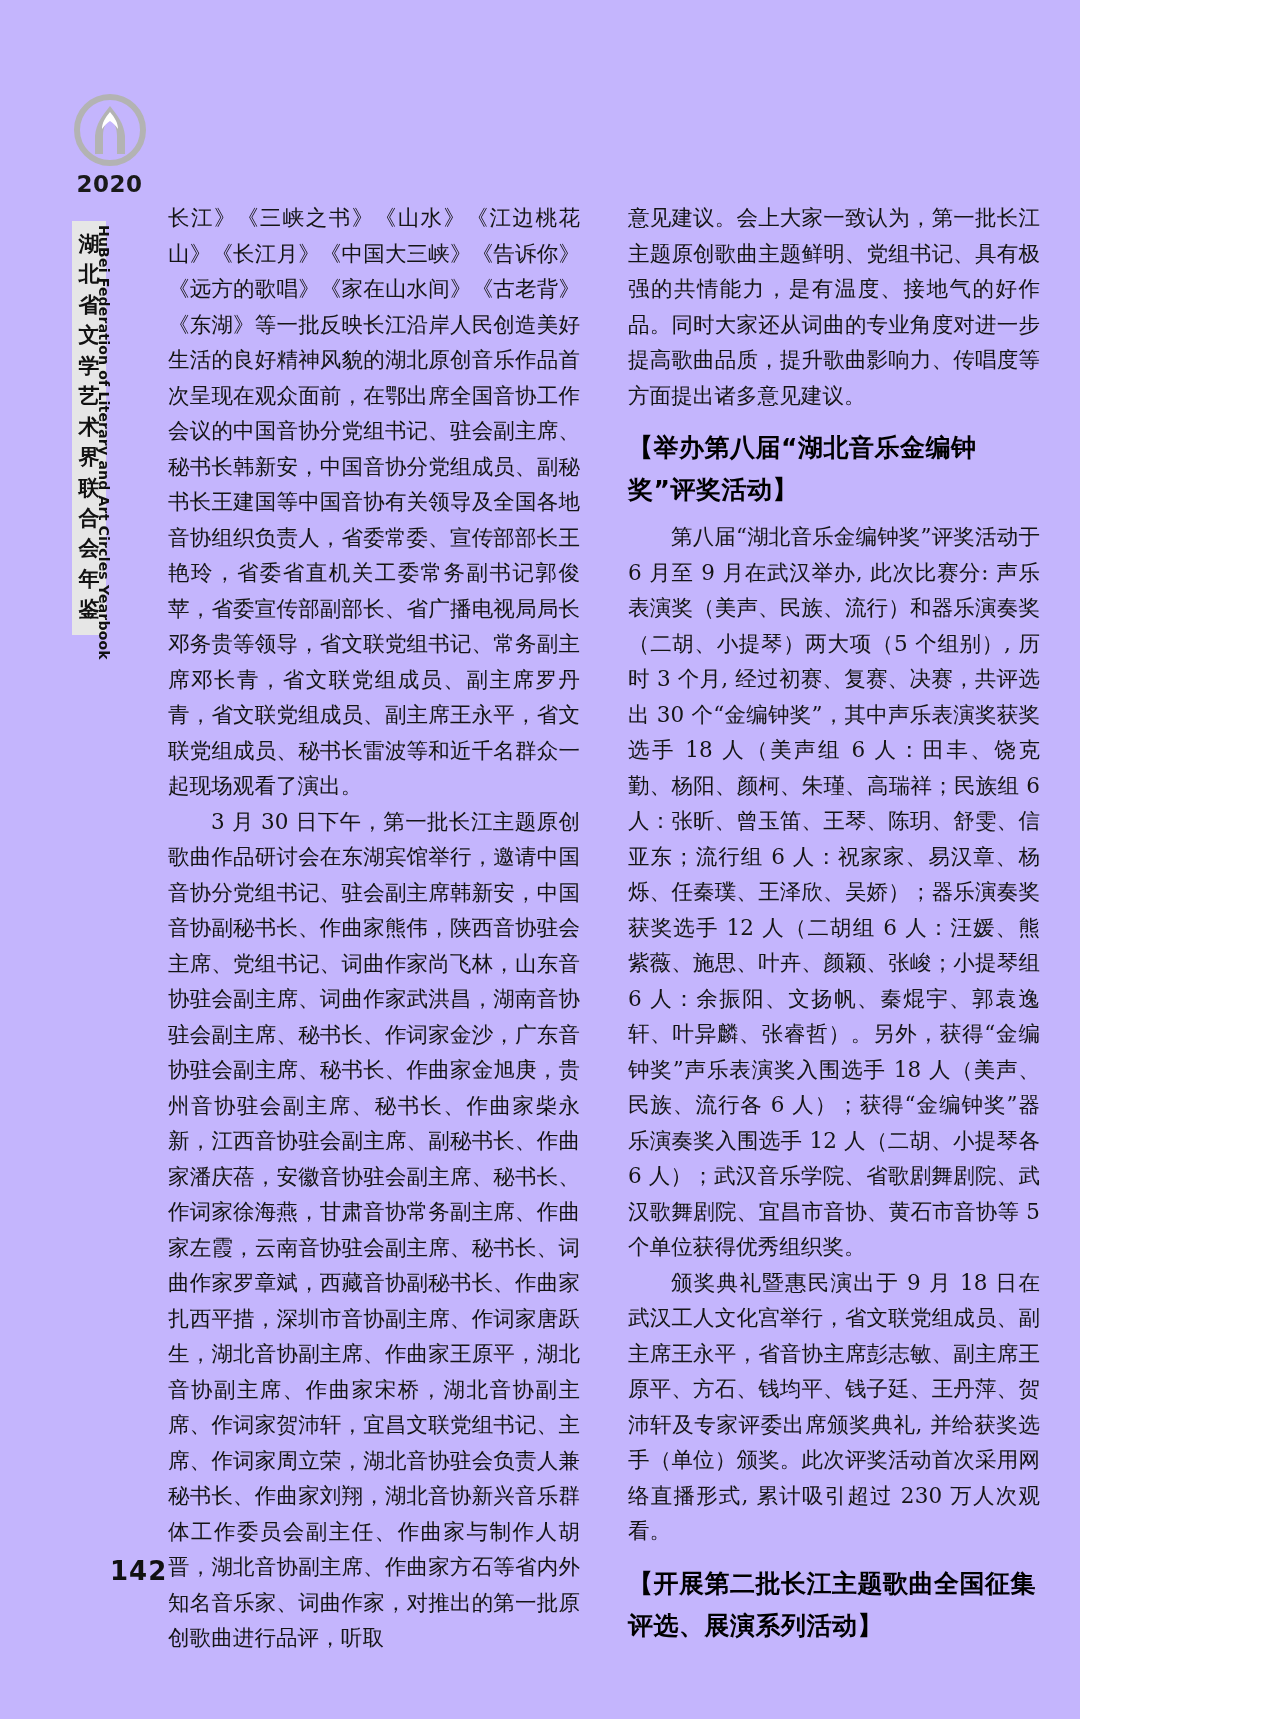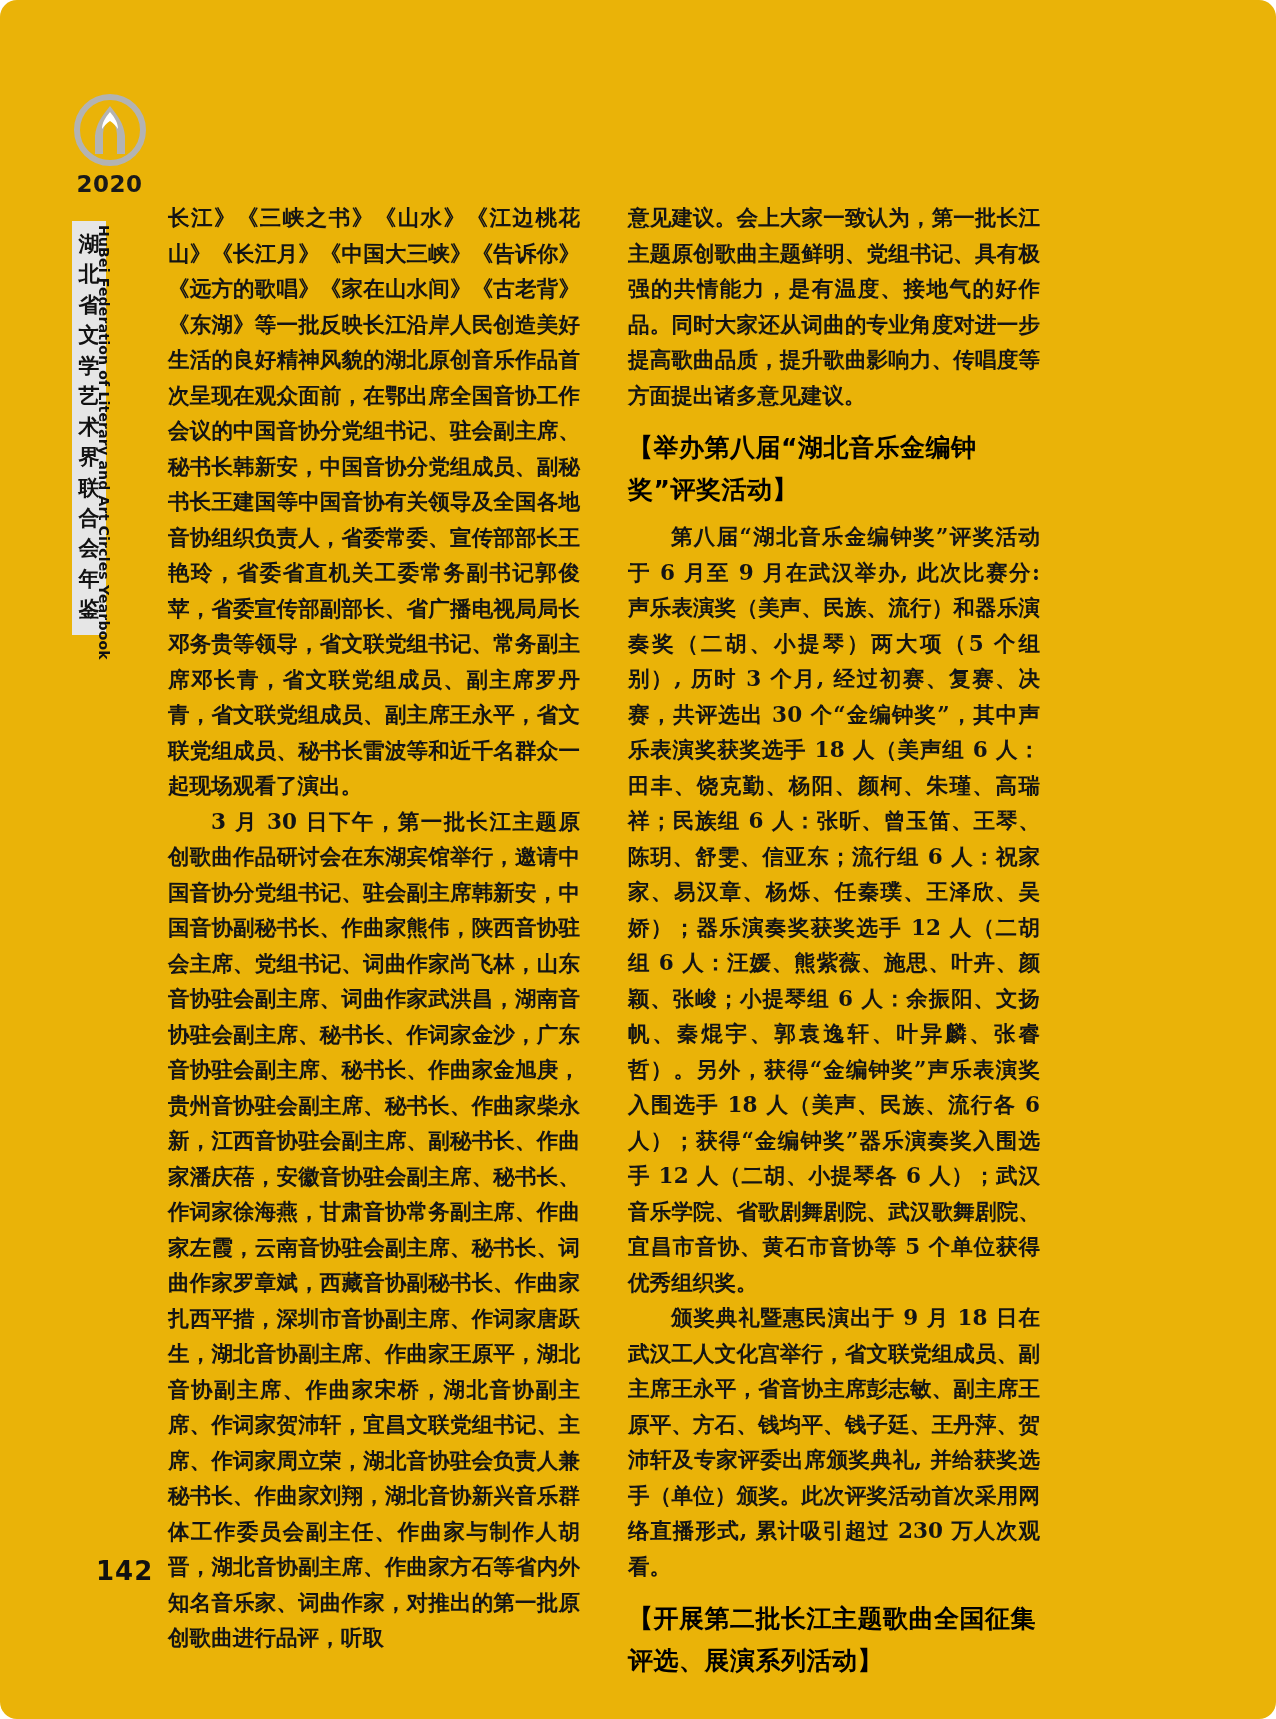--- a/index.html
+++ b/index.html
@@ -5,25 +5,24 @@
   html, body {
     margin: 0;
     padding: 0;
     background: #ffffff;
   }
   body {
     font-family: "DejaVu Serif", "Liberation Serif", serif;
   }
   .page {
     position: relative;
-    width: 1276px;
+    width: 1080px;
     height: 1719px;
-    background: #eab308;
+    background: #c4b5fd;
     overflow: hidden;
-    border-radius: 17px;
   }
 
   
   .rail {
     position: absolute;
     left: 62px;
     top: 92px;
     width: 95px;
     height: 1420px;
   }
@@ -87,21 +86,21 @@
   .col {
     position: absolute;
     top: 200px;
     width: 412px;
   }
   .col-left  { left: 168px; }
   .col-right { left: 628px; }
 
   .para {
     font-family: "DejaVu Serif", "Liberation Serif", serif;
-    font-weight: bold;
+    font-weight: normal;
     font-size: 21.5px;
     line-height: 35.5px;
     color: #141414;
     text-align: justify;
     text-align-last: left;
     text-justify: inter-character;
     margin: 0 0 0 0;
     letter-spacing: 0.1px;
   }
   .para.indent { text-indent: 43px; }
@@ -113,21 +112,21 @@
     line-height: 42px;
     color: #000000;
     margin: 26px 0 8px 0;
     letter-spacing: 0.5px;
   }
   .heading-gap-top { margin-top: 14px; }
 
   
   .folio {
     position: absolute;
-    left: 96px;
+    left: 110px;
     top: 1556px;
     font-family: "DejaVu Sans", "Liberation Sans", sans-serif;
     font-weight: bold;
     font-size: 26px;
     color: #111111;
     letter-spacing: 1px;
   }
 </style>
 </head>
 <body>

